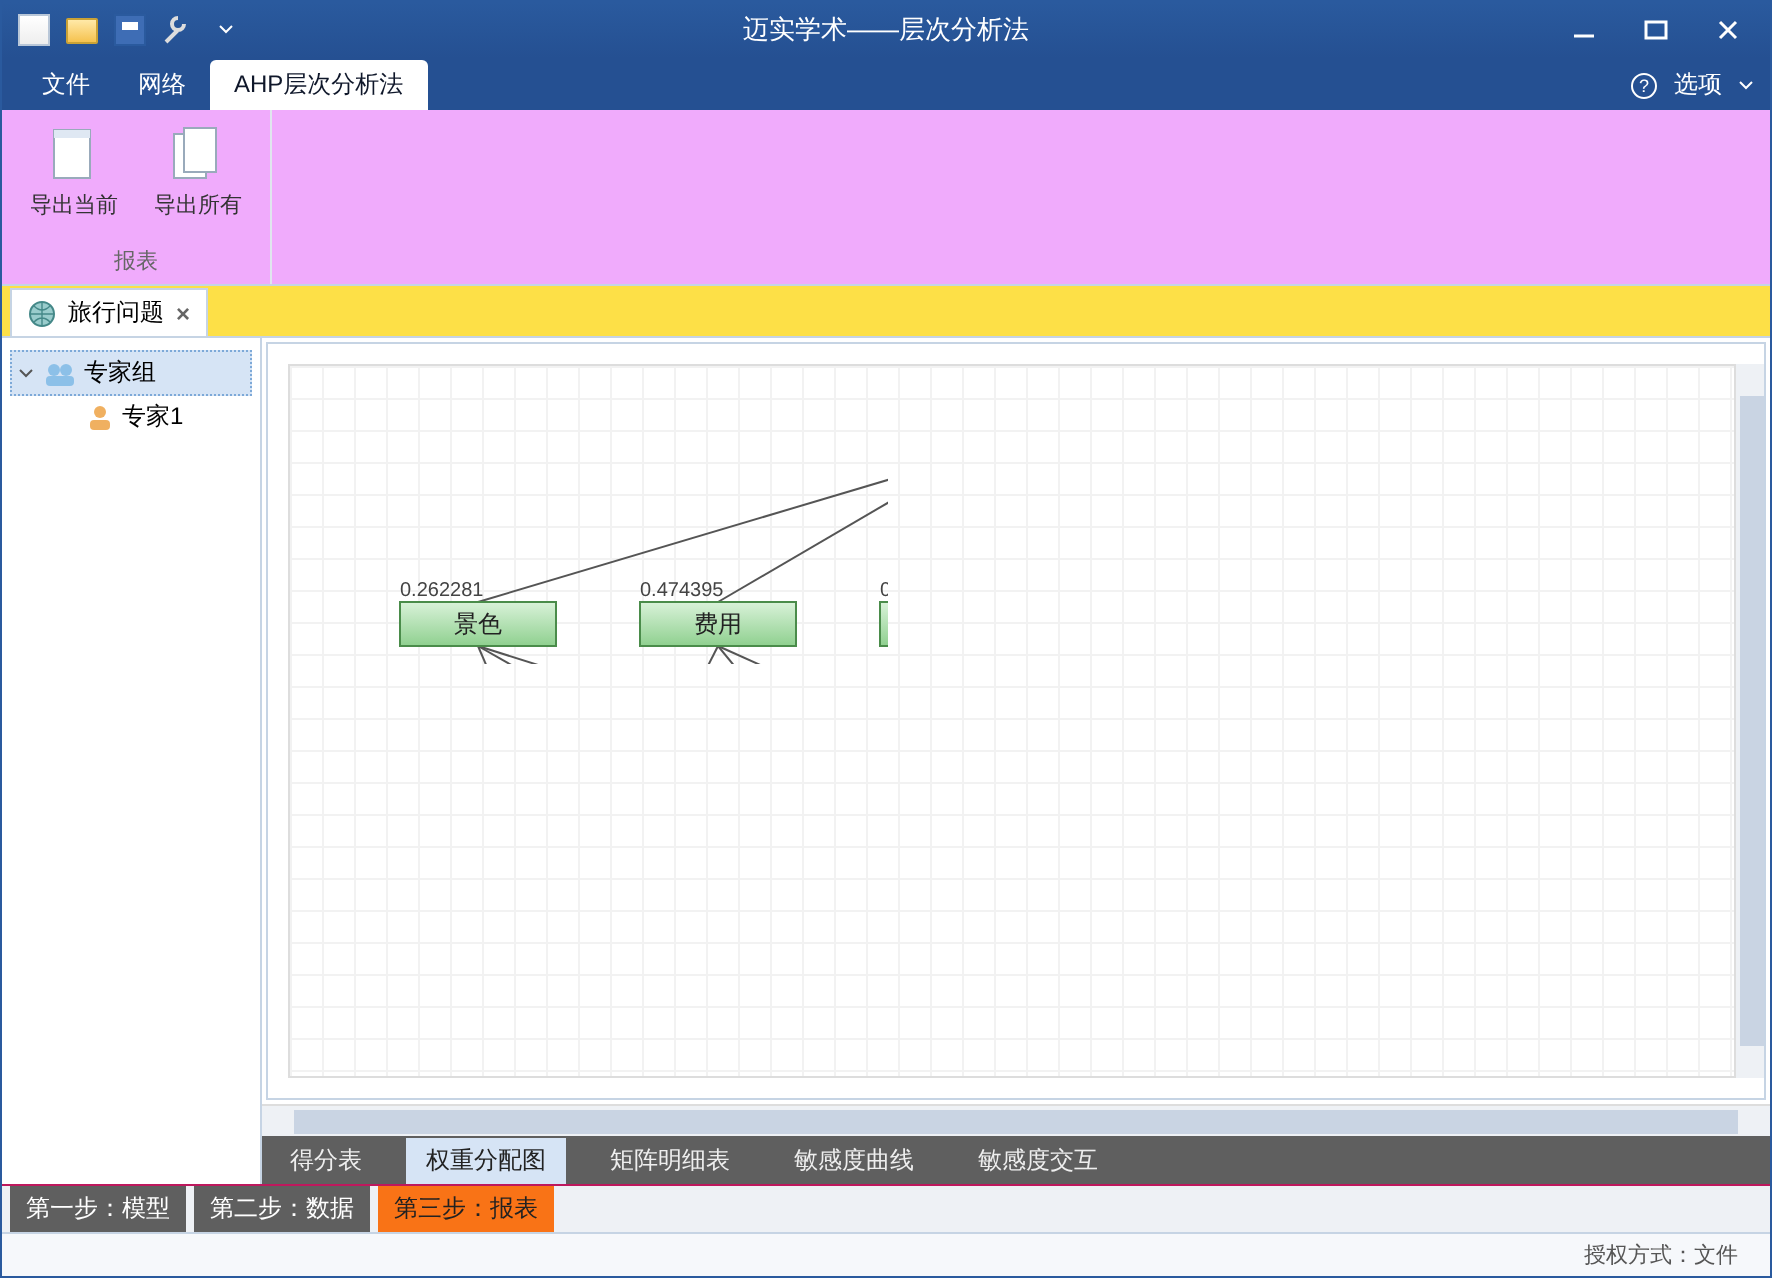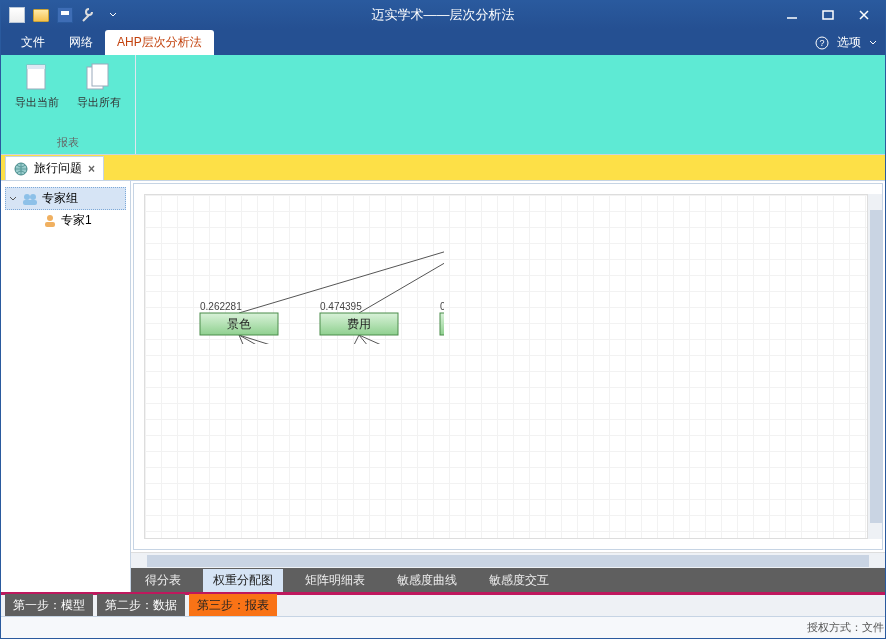--- a/index.html
+++ b/index.html
@@ -10,25 +10,25 @@
 .titlebar { height: 28px; background: linear-gradient(to bottom, #2a5a9e, #255092); display: flex; align-items: center; color: #fff; position: relative; gap: 16px; }
 .titlebar .qat { display: flex; gap: 4px; padding: 0 6px; }
 .titlebar .qat-btn { width: 20px; height: 20px; display: flex; align-items: center; justify-content: center; cursor: pointer; }
 .titlebar .title { position: absolute; left: 50%; transform: translateX(-50%); font-size: 13px; }
 .titlebar .winbtns { margin-left: auto; display: flex; gap: 2px; padding-right: 4px; }
 .titlebar .winbtn { width: 34px; height: 20px; display: flex; align-items: center; justify-content: center; color: #fff; cursor: pointer; }
 
 
 .menutabs { height: 26px; background: #255092; display: flex; align-items: flex-end; padding: 0 8px; color: #fff; position: relative; }
 .menutabs .mtab { padding: 4px 12px; cursor: pointer; font-size: 12px; border-radius: 3px 3px 0 0; }
-.menutabs .mtab.active { background: #fff; color: #c2410c; }
+.menutabs .mtab.active { background: #fff; color: #0f172a; }
 .menutabs .right { margin-left: auto; display: flex; align-items: center; gap: 8px; padding-bottom: 4px; }
 
 
-.ribbon { height: 100px; background: #5eead4; border-bottom: 1px solid #c6d4e4; display: flex; }
+.ribbon { height: 88px; background: #f0abfc; border-bottom: 1px solid #c6d4e4; display: flex; }
 .ribbon-group { border-right: 1px solid #e0e6ee; padding: 4px 10px 2px; display: flex; flex-direction: column; align-items: center; }
 .ribbon-group .items { display: flex; gap: 10px; flex: 1; align-items: flex-start; }
 .ribbon-item { display: flex; flex-direction: column; align-items: center; gap: 2px; cursor: pointer; padding: 2px 4px; }
 .ribbon-item .ricon { width: 32px; height: 32px; display: flex; align-items: center; justify-content: center; }
 .ribbon-item .rlabel { font-size: 11px; color: #333; text-align: center; }
 .ribbon-group .gname { font-size: 11px; color: #666; padding: 2px 0; }
 
 
 .doctab-row { height: 26px; background: #fde047; border-bottom: 1px solid #c6d4e4; display: flex; align-items: flex-end; padding: 0 4px; }
 .doctab { background: #fff; border: 1px solid #c6d4e4; border-bottom: none; padding: 3px 8px; display: flex; align-items: center; gap: 6px; font-size: 12px; cursor: pointer; }
@@ -57,26 +57,26 @@
 .hscroll .thumb { height: 12px; background: #c9d4e3; margin: 0 16px; flex:1; }
 .vscroll { position:absolute; right:-1px; top:10px; bottom:10px; width:16px; background:#eef1f5; border-left:1px solid #ddd; display:flex; flex-direction:column; }
 .vscroll .thumb { width:12px; background:#c9d4e3; margin:16px auto; flex:1; }
 
 
 .inner-tabs { height: 24px; background: #5f5f5f; display: flex; align-items: center; padding: 0 4px; gap: 12px; }
 .inner-tab { padding: 3px 10px; color: #eee; font-size: 12px; cursor: pointer; }
 .inner-tab.active { background: #d6e4f5; color: #222; }
 
 
-.step-row { height: 24px; background: #eef1f5; display: flex; align-items: center; gap: 4px; padding: 0 4px; border-top: 3px solid #be185d; }
+.step-row { height: 24px; background: #eef1f5; display: flex; align-items: center; gap: 4px; padding: 0 4px; border-top: 1px solid #be185d; }
 .step-tab { background: #5f5f5f; color: #fff; padding: 3px 8px; font-size: 12px; cursor: pointer; }
 .step-tab.active { background: #f97316; color: #222; }
 
 
-.status { height: 22px; background: #f6f8fb; border-top: 1px solid #c6d4e4; display: flex; align-items: center; padding: 0 1px; color: #555; font-size: 11px; }
+.status { height: 22px; background: #f6f8fb; border-top: 1px solid #c6d4e4; display: flex; align-items: center; padding: 0 16px; color: #555; font-size: 11px; }
 .status .r { margin-left: auto; }
 
 
 .ico-doc { width:16px; height:16px; background: linear-gradient(#fff,#eee); border:1px solid #b9c7d8; display:inline-block;}
 .ico-folder { width:16px; height:13px; background: linear-gradient(#ffe9a8,#f5c24f); border:1px solid #caa236; display:inline-block; border-radius:1px;}
 .ico-save { width:16px; height:16px; background:#3e6db5; border:1px solid #2a5a9e; display:inline-block; position:relative;}
 .ico-save::after{content:"";position:absolute;left:3px;top:3px;right:3px;height:4px;background:#fff;}
 </style>
 </head>
 <body>

